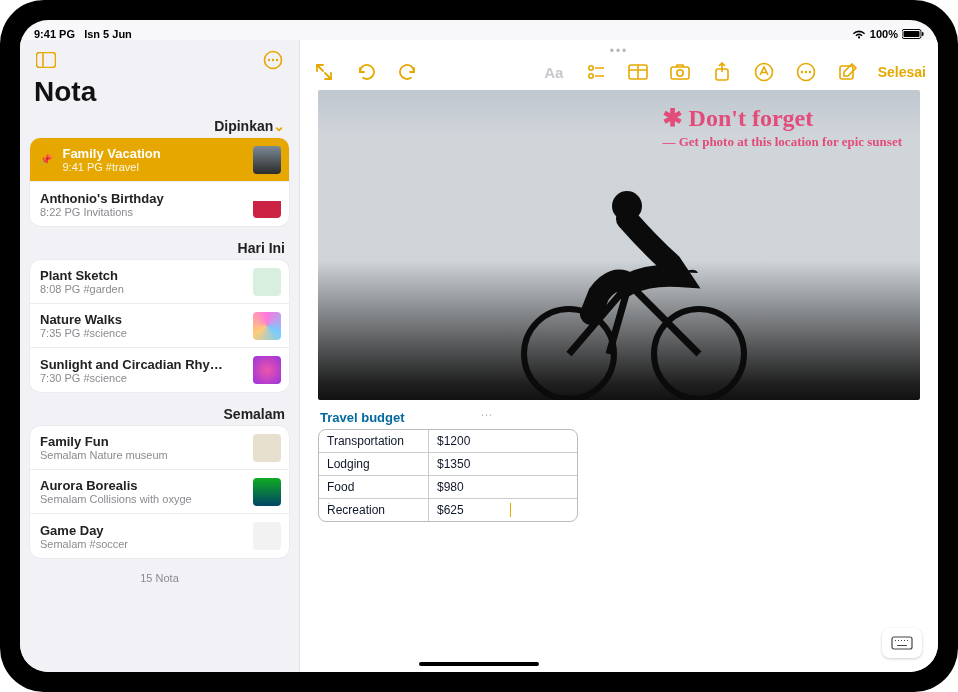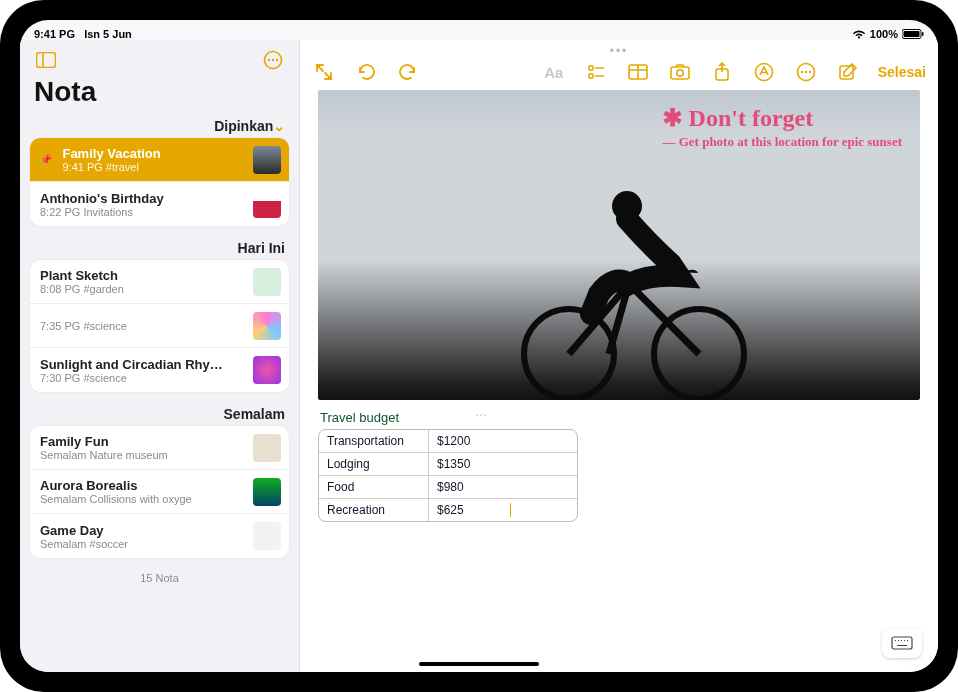--- a/index.html
+++ b/index.html
@@ -181,22 +181,22 @@
   .annotation .line1 { font-size: 24px; }
   .annotation .line2 { font-size: 13px; margin-top: 2px; line-height:1.2; }
   
   .cyclist {
     position:absolute;
     left:30%; bottom:-4px;
     width: 260px; height: 260px;
   }
   .table-title {
     font-size: 13px;
-    font-weight: 400;
-    color: #14532d;
+    font-weight: 700;
+    color: #0369a1;
     margin: 10px 16px 4px 2px;
   }
   .budget-table {
     border: 0.5px solid #bbb;
     border-radius: 8px;
     width: 260px;
     font-size: 12px;
     color: #0f172a;
   }
   .budget-table .row {
@@ -307,20 +307,21 @@
         <div class="list-group">
           <div class="note-item">
             <div class="meta">
               <div class="title">Plant Sketch</div>
               <div class="sub">8:08 PG  #garden</div>
             </div>
             <div class="thumb" style="background:#d8efe0"></div>
           </div>
           <div class="note-item">
             <div class="meta">
+              <div class="title">Nature Walks</div>
               <div class="sub">7:35 PG  #science</div>
             </div>
             <div class="thumb" style="background:conic-gradient(#f7d,#7cf,#fc7,#f7d)"></div>
           </div>
           <div class="note-item">
             <div class="meta">
               <div class="title">Sunlight and Circadian Rhy…</div>
               <div class="sub">7:30 PG  #science</div>
             </div>
             <div class="thumb" style="background:radial-gradient(#e5a,#93d)"></div>

